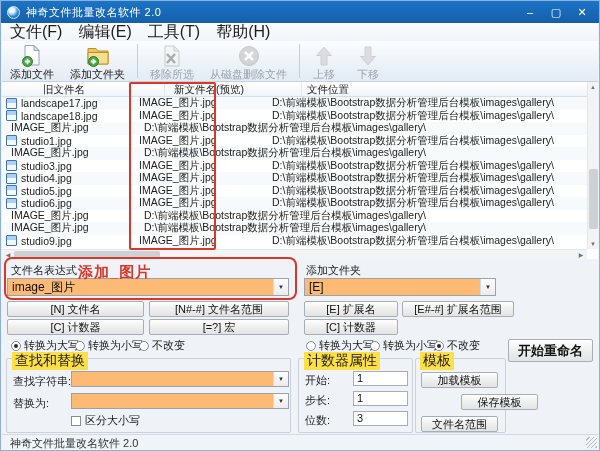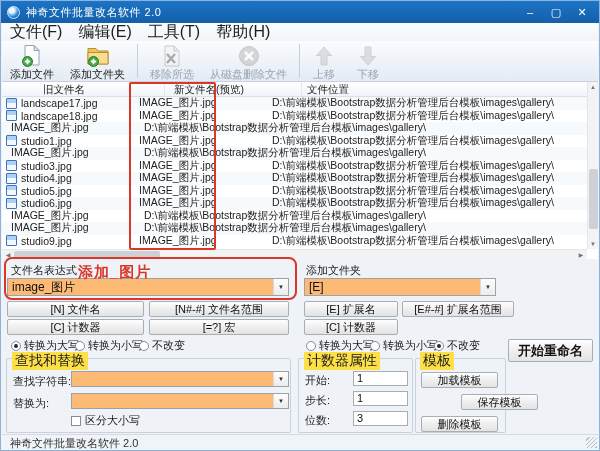--- a/index.html
+++ b/index.html
@@ -334,21 +334,21 @@
   <div class="tinput" style="left:352px;top:370px;width:55px;height:15px;">1</div>
   <div class="flabel" style="left:304px;top:392px;">步长:</div>
   <div class="tinput" style="left:352px;top:390px;width:55px;height:15px;">1</div>
   <div class="flabel" style="left:304px;top:412px;">位数:</div>
   <div class="tinput" style="left:352px;top:410px;width:55px;height:15px;">3</div>
 
   <div class="group" style="left:414px;top:357px;width:91px;height:75px;"></div>
   <div class="glabel" style="left:419px;top:351px;">模板</div>
   <div class="btn" style="left:420px;top:371px;width:77px;height:16px;">加载模板</div>
   <div class="btn" style="left:420px;top:393px;width:77px;height:16px;margin-left:40px;">保存模板</div>
-  <div class="btn" style="left:420px;top:415px;width:77px;height:16px;">删除模板</div>
+  <div class="btn" style="left:420px;top:415px;width:77px;height:16px;">文件名范围</div>
 
   <div id="statusbar">
     <span>神奇文件批量改名软件 2.0</span>
   </div>
   <div id="grip"></div>
 
   <div class="redbox" id="red-col"></div>
   <div class="redbox" id="red-expr"></div>
   <div id="red-note">添加_图片</div>
 

